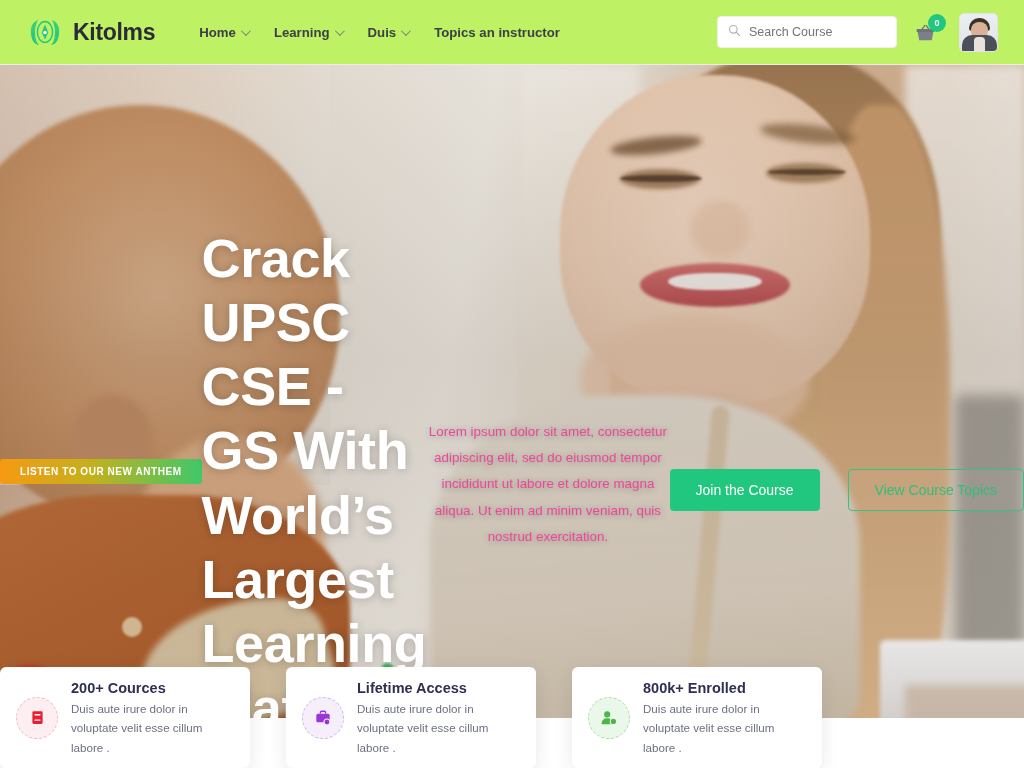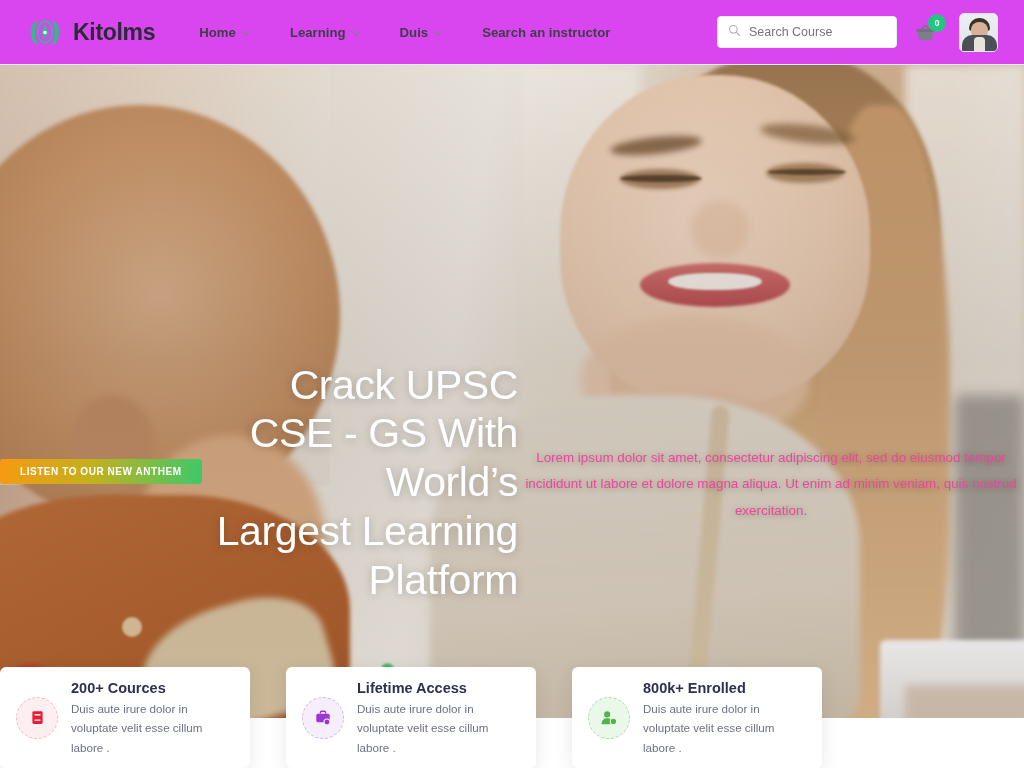--- a/index.html
+++ b/index.html
@@ -8,32 +8,32 @@
     font-family: "Liberation Sans", sans-serif;
     background: #ffffff;
     overflow: hidden;
   }
   #app { position: relative; width: 1024px; height: 768px; overflow: hidden; background:#fff; }
 
   
   .header {
     position: absolute; top: 0; left: 0;
     width: 1024px; height: 65px;
-    background: #d946ef;
+    background: #bef264;
     display: flex; align-items: center;
     border-bottom: 1px solid #ececec;
     z-index: 40;
   }
   .brand { display: flex; align-items: center; margin-left: 26px; gap: 9px; }
   .brand-mark { width: 38px; height: 38px; flex: 0 0 38px; }
   .brand-name {
     font-size: 23px; font-weight: bold; color: #2b2b38;
     letter-spacing: -0.3px;
   }
-  .nav { display: flex; align-items: center; margin-left: 44px; gap: 42px; }
+  .nav { display: flex; align-items: center; margin-left: 44px; gap: 26px; }
   .nav-item {
     display: flex; align-items: center; gap: 5px;
     font-size: 13.2px; color: #3c3f46; font-weight: 600;
     cursor: pointer; white-space: nowrap;
   }
   .caret {
     width: 7px; height: 7px; display:inline-block;
     border-right: 1.4px solid #7b7f87; border-bottom: 1.4px solid #7b7f87;
     transform: rotate(45deg) translateY(-2px);
   }
@@ -161,23 +161,23 @@
     padding-top: 160px;
   }
   .anthem-badge {
     background: linear-gradient(90deg, #f59a12 0%, #c4b01c 45%, #3fc86a 100%);
     color: #ffffff; font-size: 10px; font-weight: bold;
     letter-spacing: 0.55px;
     padding: 7px 20px; border-radius: 3px;
     cursor: pointer; white-space: nowrap;
   }
   .hero-title {
-    margin-top: 22px; text-align: right;
-    color: #ffffff; font-size: 41px; line-height: 1.19;
-    font-weight: normal; letter-spacing: -0.4px;
+    margin-top: 22px; text-align: left;
+    color: #ffffff; font-size: 54px; line-height: 1.19;
+    font-weight: bold; letter-spacing: -0.4px;
     max-width: 760px;
     text-shadow: 0 1px 10px rgba(0,0,0,0.22);
   }
   .hero-sub {
     margin-top: 26px; text-align: center;
     color: #ec4899; font-size: 13.4px; line-height: 1.95;
     max-width: 712px; font-weight: 400;
     text-shadow: 0 1px 7px rgba(0,0,0,0.3);
   }
   .hero-buttons { margin-top: 36px; display: flex; gap: 28px; }
@@ -251,21 +251,21 @@
       </div>
       <div class="nav-item">
         <span>Learning</span>
         <i class="caret"></i>
       </div>
       <div class="nav-item">
         <span>Duis</span>
         <i class="caret"></i>
       </div>
       <div class="nav-item">
-        <span>Search an instructor</span>
+        <span>Topics an instructor</span>
       </div>
     </div>
 
     <div class="header-right">
       <div class="search-box">
         <span>
           <svg viewBox="0 0 16 16" width="13" height="13">
             <circle cx="6.6" cy="6.6" r="4.7" fill="none" stroke="#a8acb4" stroke-width="1.3"></circle>
             <line x1="10.1" y1="10.1" x2="14.2" y2="14.2" stroke="#a8acb4" stroke-width="1.3" stroke-linecap="round"></line>
           </svg>
@@ -331,20 +331,24 @@
       <div class="hero-tint"></div>
     </div>
 
     <div class="hero-content">
       <div class="anthem-badge">LISTEN TO OUR NEW ANTHEM</div>
       <div class="hero-title">
         <div>Crack UPSC CSE - GS With World’s</div>
         <div>Largest Learning Platform</div>
       </div>
       <div class="hero-sub">Lorem ipsum dolor sit amet, consectetur adipiscing elit, sed do eiusmod tempor incididunt ut labore et dolore magna aliqua. Ut enim ad minim veniam, quis nostrud exercitation.</div>
+      <div class="hero-buttons">
+        <div class="btn btn-primary">Join the Course</div>
+        <div class="btn btn-outline">View Course Topics</div>
+      </div>
     </div>
   </div>
 
   <div class="cards">
 
     <div class="card">
       <div class="card-icon ic-red">
         <svg viewBox="0 0 20 20" width="17" height="17">
           <rect x="4" y="2.5" width="12" height="15" rx="1.6" fill="#ec1c33"></rect>
           <rect x="6.4" y="6" width="7.2" height="1.5" rx="0.7" fill="#ffffff"></rect>

